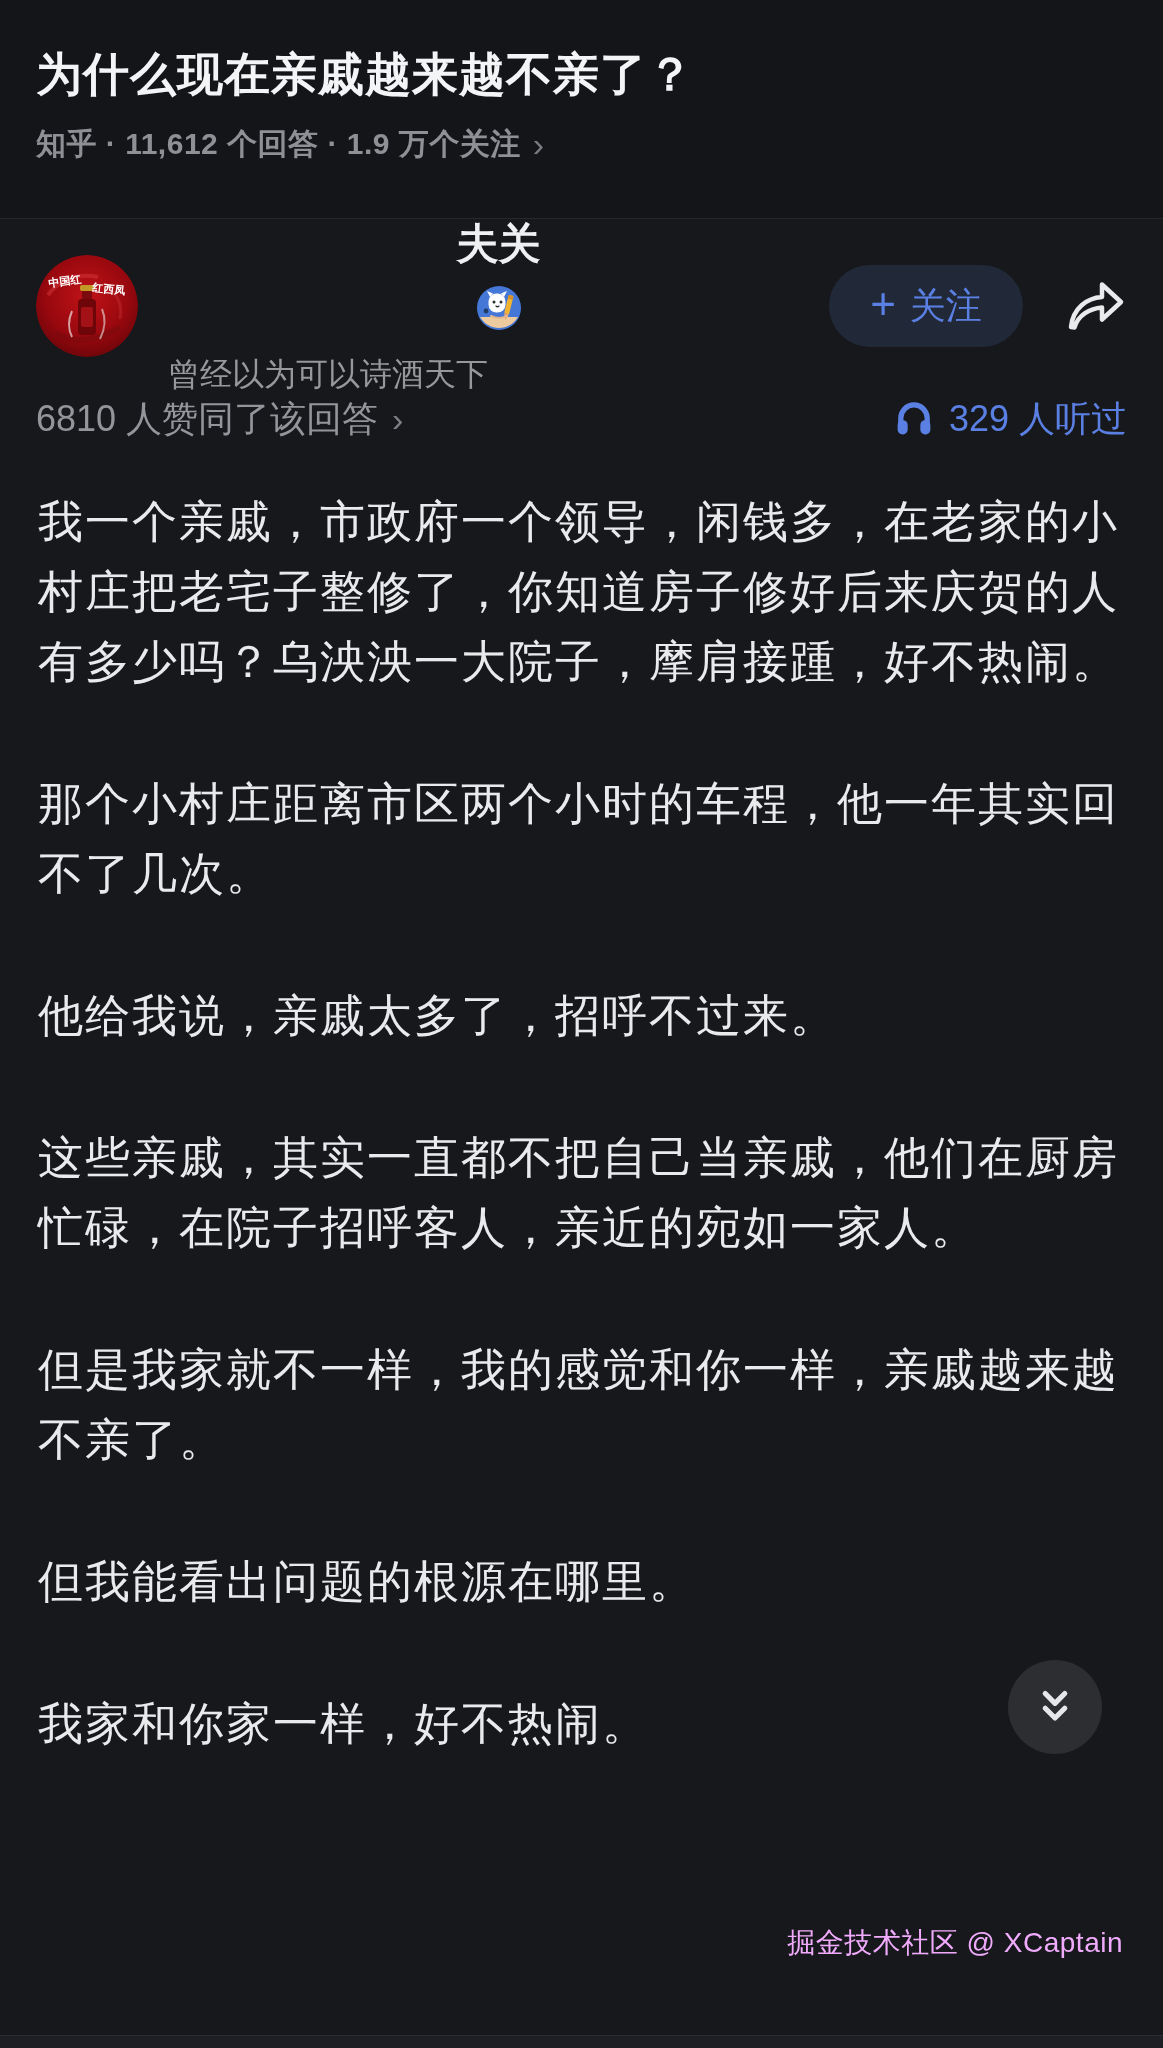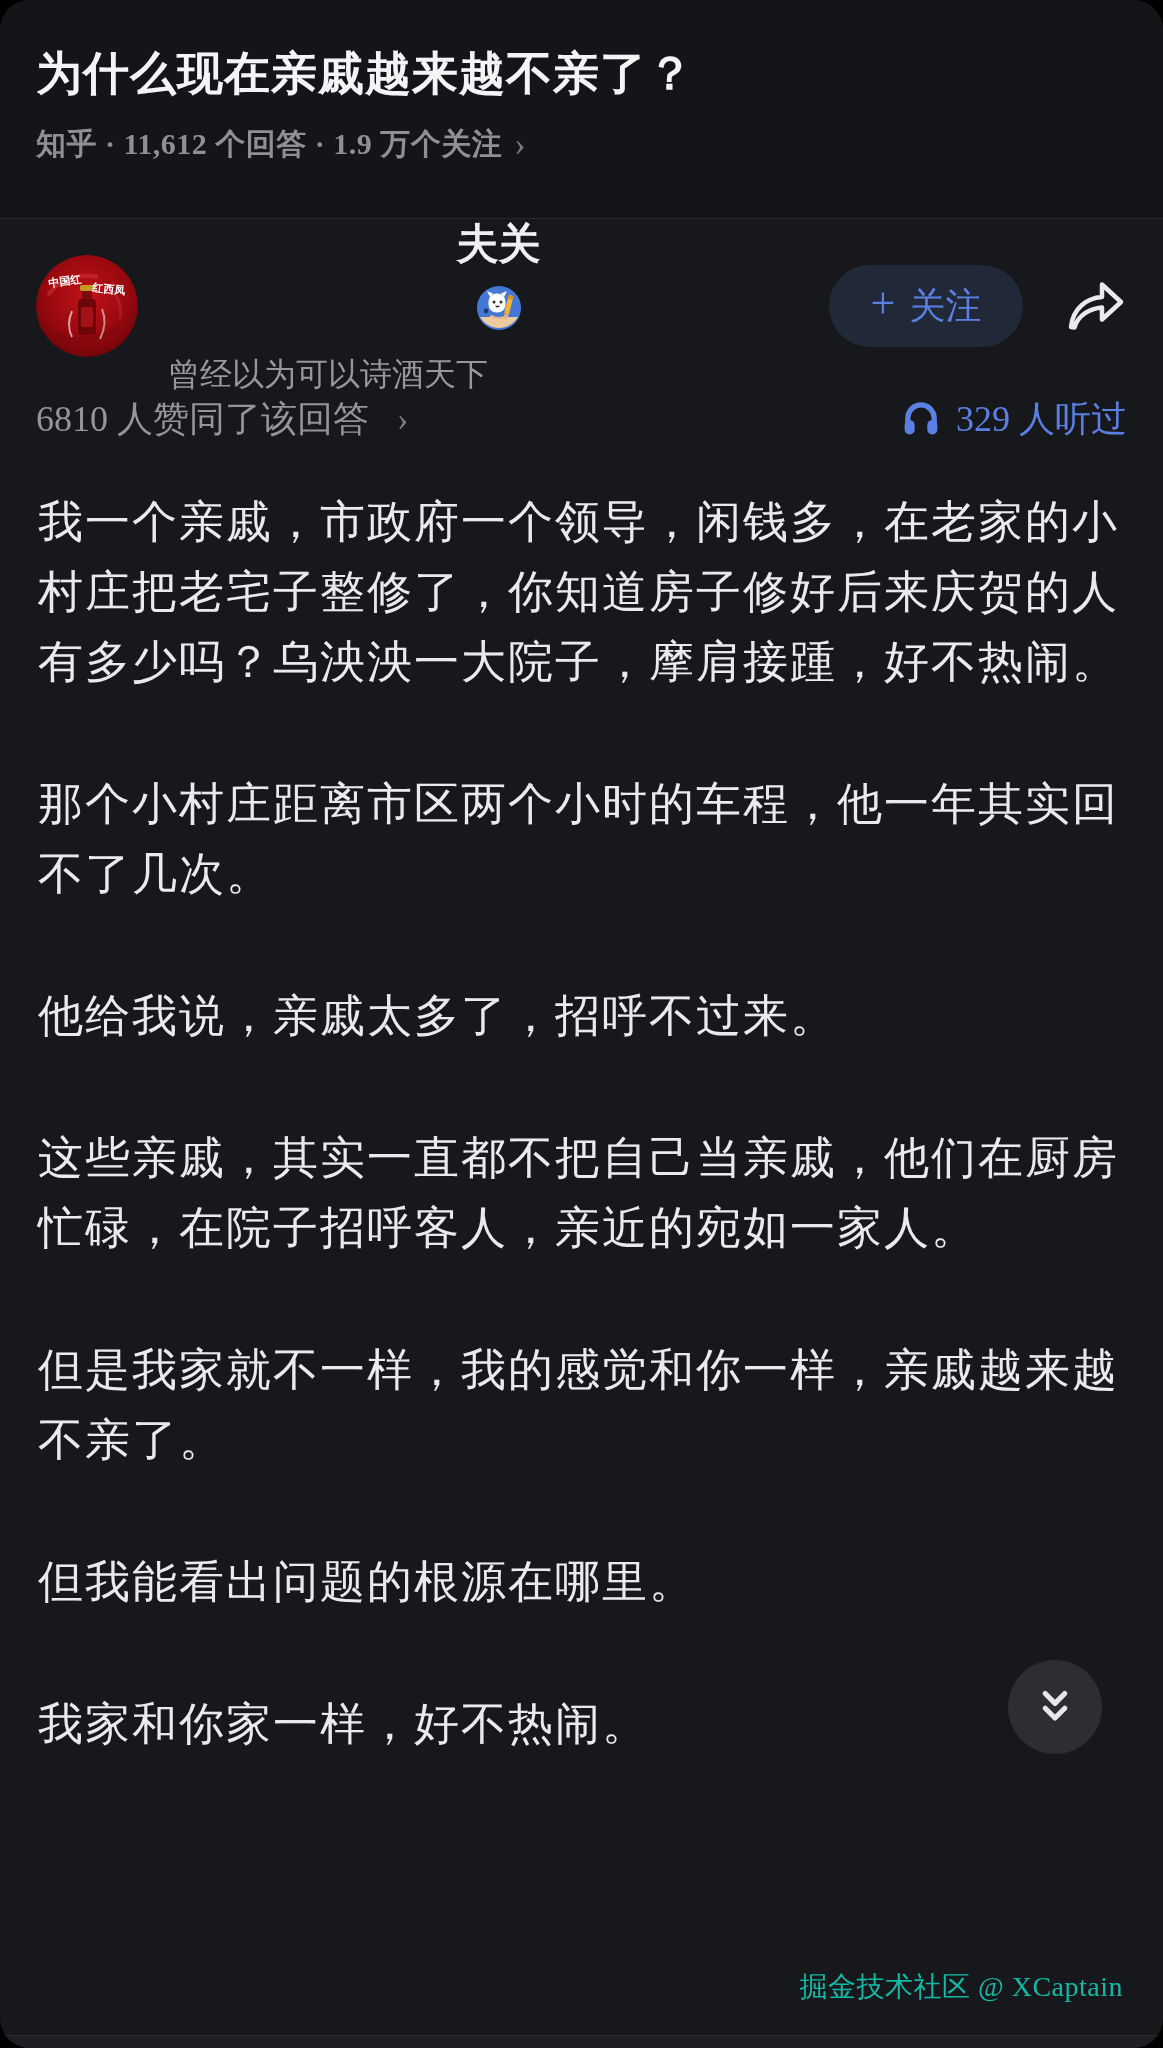--- a/index.html
+++ b/index.html
@@ -1,21 +1,20 @@
 <!DOCTYPE html>
 <html><head>
 <meta charset="utf-8">
 <style>
   * { margin:0; padding:0; box-sizing:border-box; }
   html,body { background:#000; }
   .screen {
     position:relative; width:1163px; height:2048px; overflow:hidden;
     background:#17181c;
-    font-family:Liberation Serif, serif;
-    border-radius:30px;
+    font-family:Liberation Sans, sans-serif;
     -webkit-font-smoothing:antialiased;
   }
   
   .header { background:#141519; padding:44px 36px 0; border-bottom:1px solid #27282d; }
   .q-title { font-size:46px; line-height:60px; font-weight:700; color:#f3f4f6; letter-spacing:1px; }
   .q-meta { margin-top:20px; margin-bottom:54px; font-size:30px; line-height:40px;
             color:#8e9095; font-weight:600; letter-spacing:.5px; display:flex; align-items:center; }
   .q-meta .chev { margin-left:12px; color:#797b80; font-weight:400; font-size:34px; line-height:34px; }
   
   .author-row { display:flex; align-items:center; margin:36px 36px 0; height:102px; }
@@ -28,34 +27,34 @@
                 white-space:nowrap; overflow:hidden; }
   .follow-btn { flex:none; width:194px; height:82px; border-radius:41px; background:#212938;
                 border:none; cursor:pointer; display:flex; align-items:center; justify-content:center;
                 gap:14px; color:#5b80e4; font-size:36px; font-family:inherit; }
   .follow-btn .plus { font-size:44px; font-weight:400; line-height:1; margin-top:-4px; }
   .share-btn { flex:none; margin-left:40px; background:none; border:none; cursor:pointer;
                width:64px; height:58px; display:flex; align-items:center; justify-content:center; }
   
   .vote-row { display:flex; justify-content:space-between; align-items:center; margin:40px 36px 0;
               font-size:36px; line-height:44px; }
-  .vote-left { color:#93959a; display:flex; align-items:center; cursor:pointer;gap:14px; }
+  .vote-left { color:#93959a; display:flex; align-items:center; cursor:pointer; }
   .vote-left .chev { margin-left:14px; color:#7d7f84; font-size:34px; }
   .listen { color:#5b80e4; display:flex; align-items:flex-start; gap:16px; cursor:pointer; }
   
   .body-text { margin:46px 38px 0; }
   .body-text p { font-size:45px; line-height:70px; letter-spacing:2px; color:#e9eaec;
                  margin:0 0 72px; word-break:normal; }
   
   .fab { position:absolute; left:1008px; top:1660px; width:94px; height:94px; border-radius:50%;
          background:#2c2e32; border:none; cursor:pointer;
          display:flex; align-items:center; justify-content:center; }
   
-  .watermark { position:absolute; right:40px; top:1970px; font-size:28px; line-height:34px;
-               color:#14b8a6; letter-spacing:.5px; }
+  .watermark { position:absolute; right:40px; top:1926px; font-size:28px; line-height:34px;
+               color:#f0abfc; letter-spacing:.5px; }
   .bottom-bar { position:absolute; left:0; right:0; bottom:0; height:13px; background:#1e1f24;
                 border-top:1px solid #2b2c31; }
 </style>
 </head>
 <body>
 
 <div class="screen">
 
   <div class="header">
     <div class="q-title">为什么现在亲戚越来越不亲了？</div>

